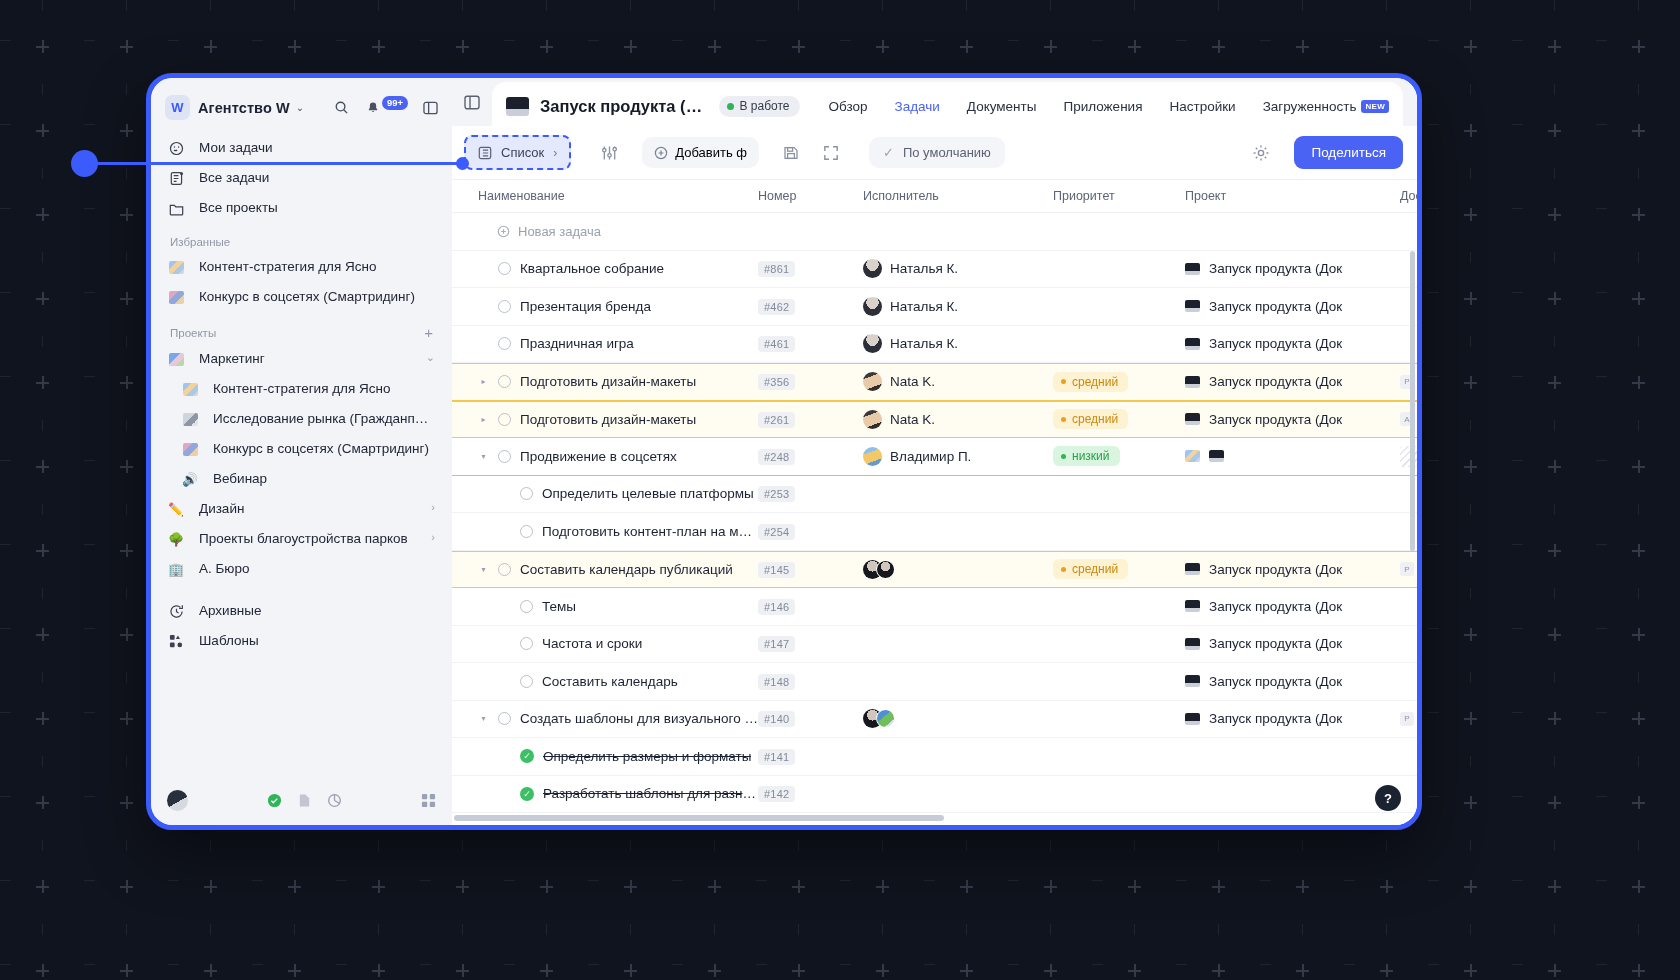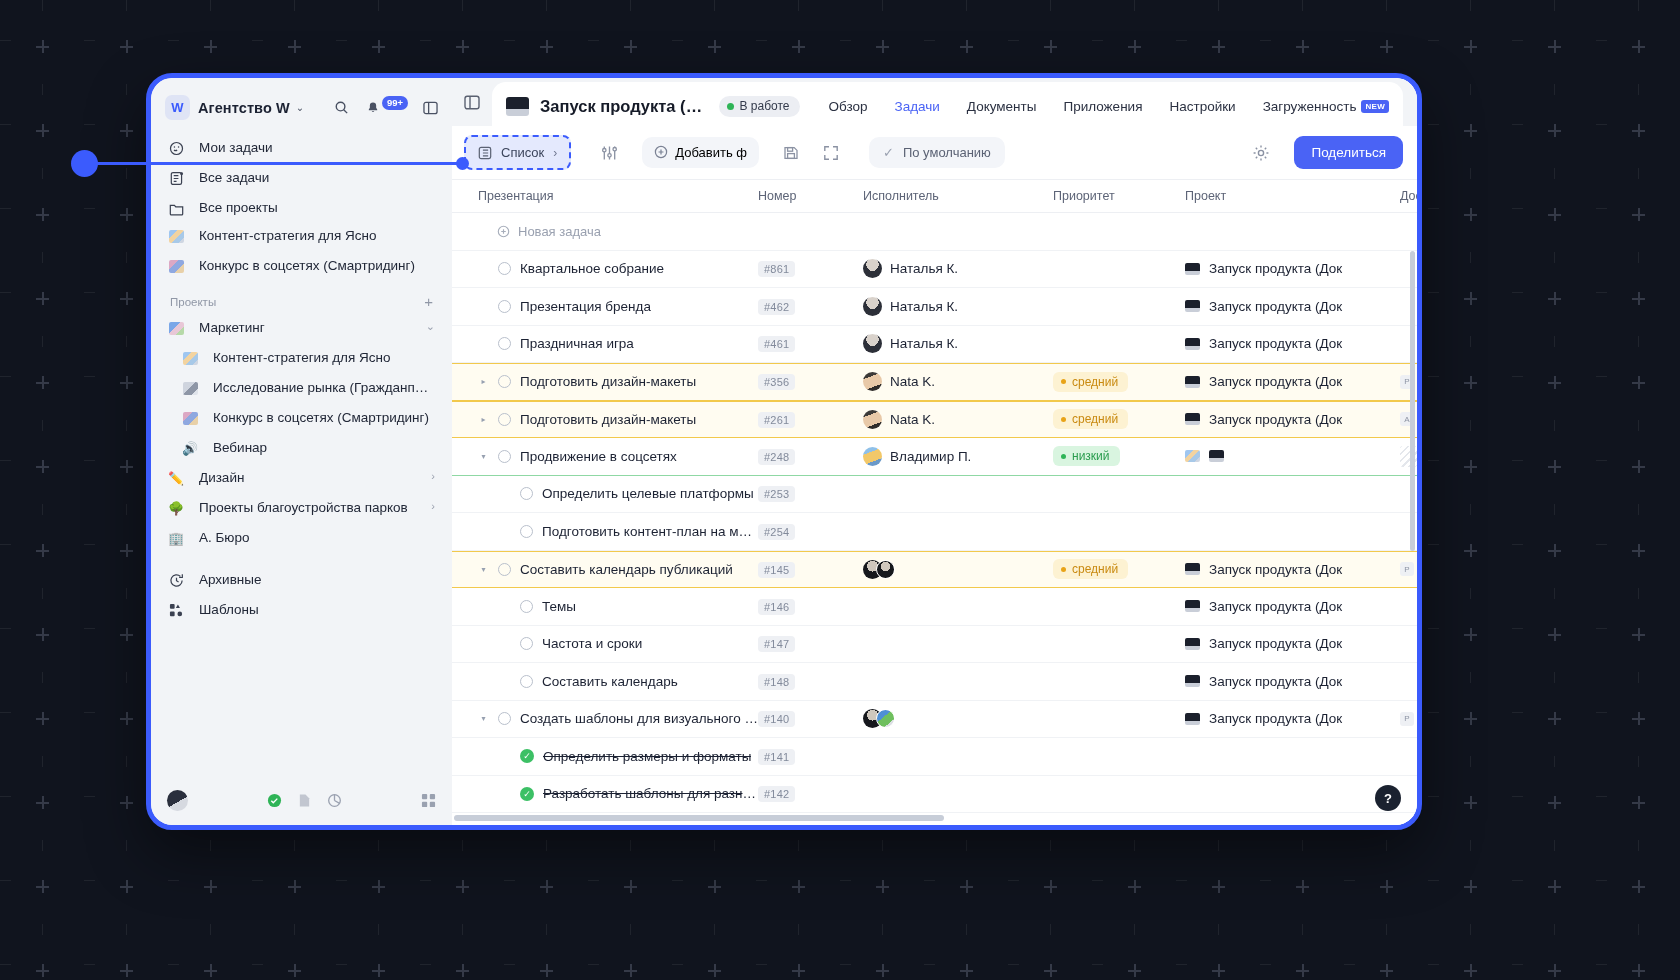--- a/index.html
+++ b/index.html
@@ -187,21 +187,21 @@
     display:flex; align-items:center; gap:6px;
     background:#e7eaf0; border-radius:6px; padding:2px 7px 2px 5px;
     font-size:13px; color:#222838; max-width:200px;
     overflow:hidden; white-space:nowrap; text-overflow:ellipsis;
   }
   .mini-thumb {
     width:15px;height:12px;border-radius:2px;flex:0 0 auto;
     background:linear-gradient(180deg,#1b202c 0 63%,#c9ced8 63% 100%);
   }
   .addfilter {
-    display:flex; gap:7px;
+    display:flex; align-items:center; gap:7px;
     background:#f3f5f9; border-radius:10px; padding:8px 12px;
     font-size:13px; color:#5c6舒; white-space:nowrap; overflow:hidden;
     max-width: 120px;
   }
   .sortgroup {
     display:flex;align-items:center;gap:9px;
     background:#f3f5f9;border-radius:10px;padding:8px 14px;
     font-size:13px;color:#5b6274; white-space:nowrap;
   }
   .share-btn {
@@ -614,20 +614,23 @@
             <div class="nav-item">
               <span class="nav-ico">
                 <svg width="15" height="14" viewBox="0 0 16 14" fill="none" stroke="#3b4151" stroke-width="1.3">
                   <path d="M1.4 3.2h4.4l1.4 1.6h7.4v7.4a1 1 0 01-1 1H2.4a1 1 0 01-1-1z"></path>
                 </svg>
               </span>
               <span class="nav-label">Все проекты</span>
             </div>
           </div>
 
+      <div class="sec-head">
+        <span>Избранные</span>
+      </div>
       <div id="fav-nav">
             <div class="nav-item">
               <span class="nav-ico">
                 <span class="thumb cs"></span>
               </span>
               <span class="nav-label">Контент-стратегия для Ясно</span>
             </div>
             <div class="nav-item">
               <span class="nav-ico">
                 <span class="thumb kn"></span>
@@ -828,21 +831,21 @@
         <svg width="18" height="18" viewBox="0 0 18 18" fill="none" stroke="currentColor" stroke-width="1.4">
           <circle cx="9" cy="9" r="2.6"></circle>
           <path d="M9 1.6v2M9 14.4v2M1.6 9h2M14.4 9h2M3.8 3.8l1.4 1.4M12.8 12.8l1.4 1.4M14.2 3.8l-1.4 1.4M5.2 12.8l-1.4 1.4"></path>
         </svg>
       </div>
       <div class="share-btn">Поделиться</div>
     </div>
 
     <div class="table-wrap">
       <div class="thead" id="thead">
-            <div class="c-name">Презентация</div>
+            <div class="c-name">Наименование</div>
             <div class="c-num">Номер</div>
             <div class="c-assn">Исполнитель</div>
             <div class="c-prio">Приоритет</div>
             <div class="c-proj">Проект</div>
             <div class="c-last">Доск</div>
           </div>
       <div class="row newtask" style="padding-left:26px">
         <div class="c-name" style="gap:8px">
           <span class="twisty"></span>
           <svg width="13" height="13" viewBox="0 0 16 16" fill="none" stroke="#a7aebb" stroke-width="1.4">

